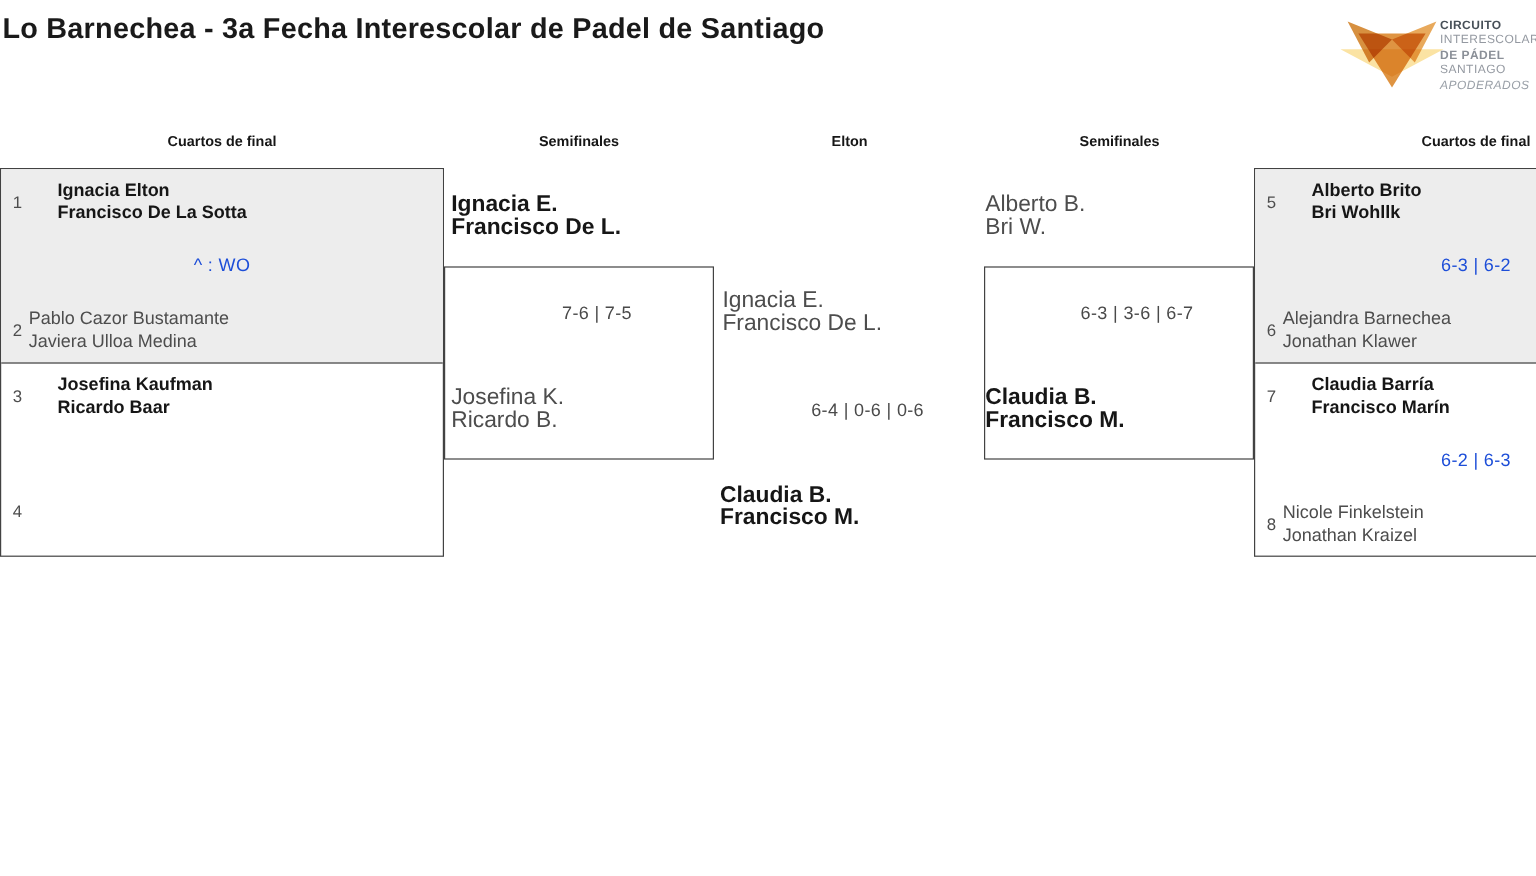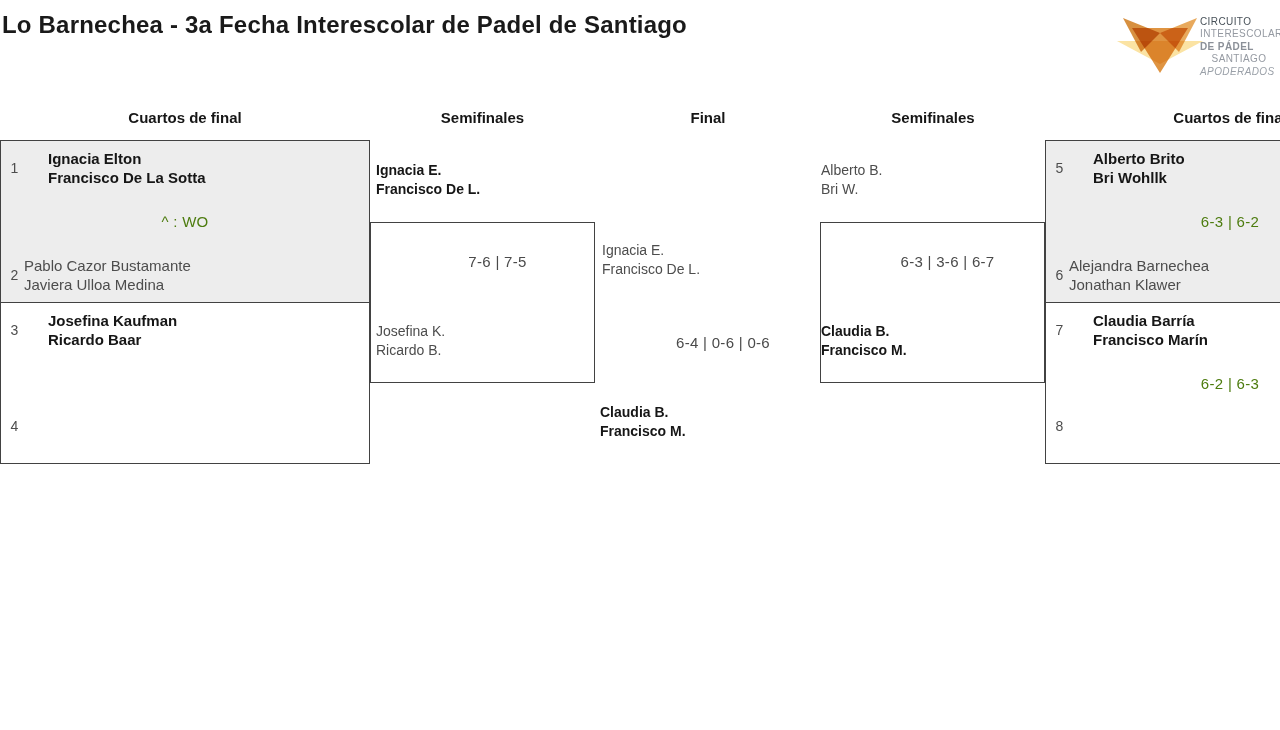--- a/index.html
+++ b/index.html
@@ -13,28 +13,28 @@
   
   .title {
     position:absolute; left:2px; top:8px;
     font-size:24px; font-weight:700; line-height:33px;
     color:#1a1a1a; letter-spacing:0.2px;
   }
   .logo { position:absolute; left:1117px; top:13px; width:160px; height:66px; }
   .logo svg { position:absolute; left:0; top:1px; }
   .logo-text { position:absolute; left:83px; top:3px; width:78px;
     font-size:10px; line-height:12.4px; letter-spacing:0.4px; white-space:nowrap; }
-  .lt-strong  { font-weight:400; color:#475058; }
-  .lt-gray    { color:#9499a1;text-align:center; }
+  .lt-strong  { font-weight:700; color:#475058; }
+  .lt-gray    { color:#9499a1; }
   .lt-gbold   { font-weight:700; color:#8b9098; }
   .lt-italic  { font-style:italic; color:#9aa0a8; }
   
   .round-header {
     position:absolute; top:108px; height:20px; line-height:20px;
-    text-align:center; font-size:15px; font-weight:700; color:#161616;
+    text-align:center; font-size:12px; font-weight:700; color:#161616;
     white-space:nowrap;
   }
   
   .qf-box {
     position:absolute; top:140px; width:370px; height:324px;
     border:1px solid #424242; background:#ffffff;
   }
   .qf-match { position:relative; width:100%; height:161px; }
   .qf-match.shaded { background:#ededed; border-bottom:1px solid #424242; height:162px; }
   .sf-box {
@@ -47,24 +47,24 @@
     width:19px; margin-left:4px; text-align:center; flex:none;
     font-size:14px; color:#4d4d4d;
   }
   .names { font-size:15px; line-height:19px; color:#4d4d4d; white-space:nowrap; }
   .winner .names, .names.winner { color:#161616; font-weight:700;margin-left:24px; }
   .row-a { top:8px; }
   .row-b { top:115px; }
   .score {
     position:absolute; left:0; width:100%; top:71px;
     text-align:center; font-size:15px; line-height:19px;
-    color:#4d7c0f; letter-spacing:0.3px; white-space:nowrap;
+    color:#1d4ed8; letter-spacing:0.3px; white-space:nowrap;
   }
   .float-team {
-    position:absolute; font-size:14px; line-height:19px;
+    position:absolute; font-size:19px; line-height:19px;
     color:#4d4d4d; white-space:nowrap;
   }
   .float-team.winner { color:#161616; font-weight:700; }
   .float-team.right { text-align:left; }
   .float-score {
     position:absolute; text-align:center; font-size:15px; line-height:19px;
     color:#4a4a4a; letter-spacing:0.3px; white-space:nowrap;margin-left:15px;
   }
 </style>
 </head>
@@ -87,21 +87,21 @@
       <div class="lt-strong">CIRCUITO</div>
       <div class="lt-gray">INTERESCOLAR</div>
       <div class="lt-gbold">DE PÁDEL</div>
       <div class="lt-gray">SANTIAGO</div>
       <div class="lt-italic">APODERADOS</div>
     </div>
   </div>
 
   <div class="round-header" style="left:0; width:370px;">Cuartos de final</div>
   <div class="round-header" style="left:370px; width:225px;">Semifinales</div>
-  <div class="round-header" style="left:595px; width:226px;">Final</div>
+  <div class="round-header" style="left:595px; width:226px;">Elton</div>
   <div class="round-header" style="left:820px; width:226px;">Semifinales</div>
   <div class="round-header" style="left:1045px; width:370px;">Cuartos de final</div>
 
   <div class="qf-box" style="left:0;">
     <div class="qf-match shaded">
       <div class="team-row row-a winner">
         <span class="seed">1</span>
         <span class="names">
           <div>Ignacia Elton</div>
           <div>Francisco De La Sotta</div>
@@ -184,17 +184,21 @@
       <div class="team-row row-a winner">
         <span class="seed">7</span>
         <span class="names">
           <div>Claudia Barría</div>
           <div>Francisco Marín</div>
         </span>
       </div>
       <div class="score">6-2 | 6-3</div>
       <div class="team-row row-b">
         <span class="seed">8</span>
+        <span class="names">
+          <div>Nicole Finkelstein</div>
+          <div>Jonathan Kraizel</div>
+        </span>
       </div>
     </div>
   </div>
 
 </div>
 
 </body></html>

